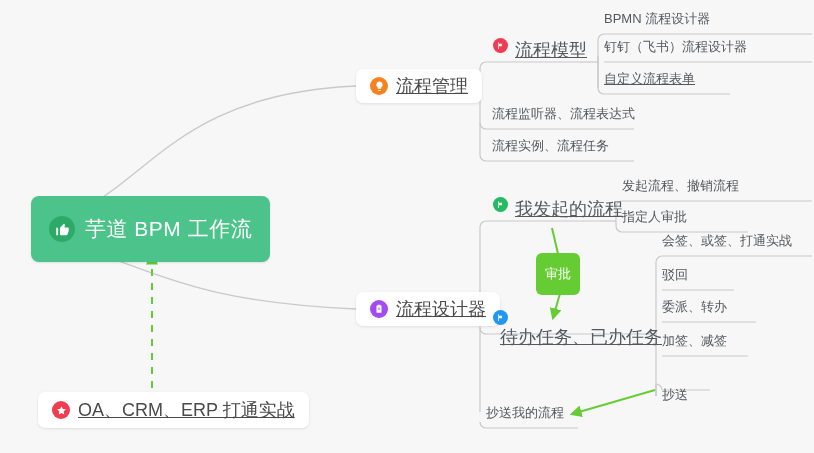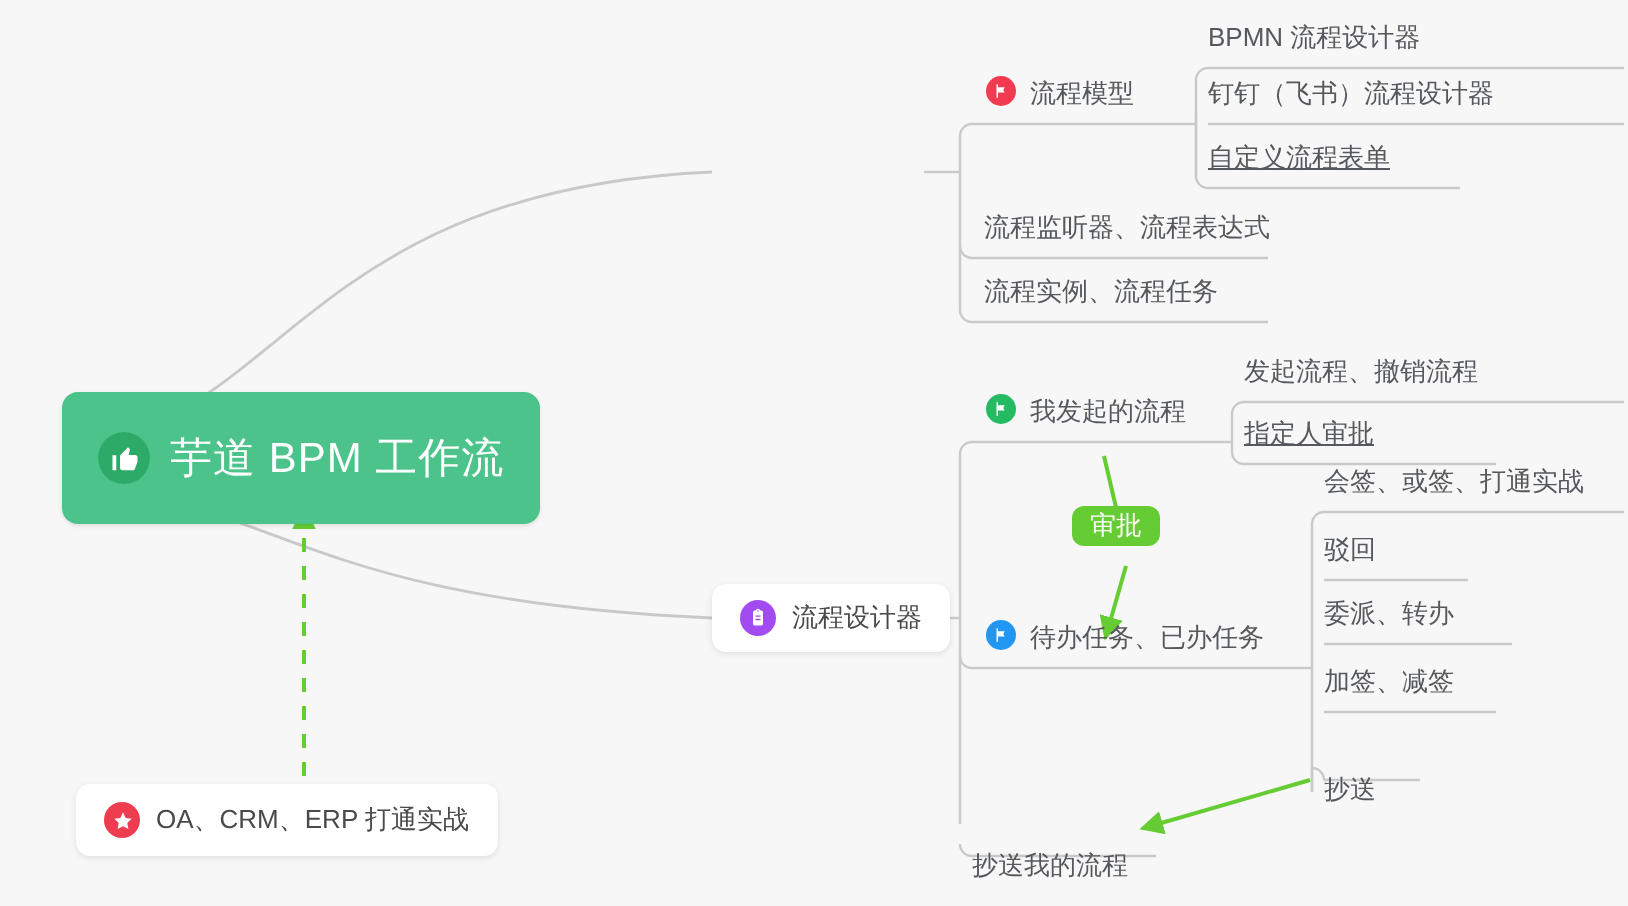--- a/index.html
+++ b/index.html
@@ -54,40 +54,41 @@
   
   .card-node {
     background: #ffffff;
     border-radius: 7px;
     padding: 0 14px;
     height: 34px;
     box-shadow: 0 1px 3px rgba(0,0,0,.10);
   }
   .card-label {
     color: #4a4a4a;
-    font-size: 13px;
+    font-size: 18px;
     margin-left: 8px;
+    text-decoration: underline;
   }
 
   
   .text-node {
     color: #55585c;
     font-size: 13px;
     height: 26px;
     align-items: flex-start;
     padding-bottom: 2px;
   }
   .text-node .card-label { margin-left: 7px; color: #55585c; }
 
   
   .badge-node {
     background: #66cc33;
     border-radius: 6px;
     padding: 0 9px;
-    height: 20px;
+    height: 42px;
     color: #ffffff;
     font-size: 13px;
     justify-content: center;
   }
 
   
   .ic {
     flex: 0 0 auto;
     display: inline-flex;
     align-items: center;
@@ -182,20 +183,28 @@
 
   <div class="node card-node" style="left:38px; top:392px; height:36px;">
     <span class="ic ic-md" style="background:#ef3d50;">
       <svg width="11" height="11" viewBox="0 0 24 24" fill="#ffffff">
         <path d="M12 2.5l2.9 6.1 6.6.9-4.8 4.6 1.2 6.6L12 17.6 6.1 20.7l1.2-6.6L2.5 9.5l6.6-.9z"></path>
       </svg>
     </span>
     <span class="card-label">OA、CRM、ERP 打通实战</span>
   </div>
 
+  <div class="node card-node" style="left:356px; top:69px;">
+    <span class="ic ic-md" style="background:#f5821f;">
+      <svg width="11" height="11" viewBox="0 0 24 24" fill="#ffffff">
+        <path d="M9 21h6v-1.5H9V21zm3-20a7 7 0 0 0-4 12.7V16c0 .6.4 1 1 1h6c.6 0 1-.4 1-1v-2.3A7 7 0 0 0 12 1z"></path>
+      </svg>
+    </span>
+    <span class="card-label">流程管理</span>
+  </div>
 
   <div class="node text-node" style="left:493px; top:38px;">
     <span class="ic ic-sm" style="background:#f23b50;">
       <svg width="9" height="9" viewBox="0 0 24 24" fill="#ffffff">
         <path d="M6 3v18h2v-7h9l-2-3.5L17 7H8V3H6z"></path>
       </svg>
     </span>
     <span class="card-label">流程模型</span>
   </div>
 
@@ -230,25 +239,25 @@
   </div>
 
   <div class="node text-node" style="left:493px; top:197px;">
     <span class="ic ic-sm" style="background:#24bb62;">
       <svg width="9" height="9" viewBox="0 0 24 24" fill="#ffffff">
         <path d="M6 3v18h2v-7h9l-2-3.5L17 7H8V3H6z"></path>
       </svg>
     </span>
     <span class="card-label">我发起的流程</span>
   </div>
-  <div class="node text-node" style="left:622px; top:208px;text-decoration:underline;">
+  <div class="node text-node" style="left:622px; top:208px;">
     <span>指定人审批</span>
   </div>
 
-  <div class="node text-node" style="left:493px; top:310px;">
+  <div class="node text-node" style="left:493px; top:310px;flex-direction:column;">
     <span class="ic ic-sm" style="background:#2196f3;">
       <svg width="9" height="9" viewBox="0 0 24 24" fill="#ffffff">
         <path d="M6 3v18h2v-7h9l-2-3.5L17 7H8V3H6z"></path>
       </svg>
     </span>
     <span class="card-label">待办任务、已办任务</span>
   </div>
 
   <div class="node text-node" style="left:662px; top:232px;">
     <span>会签、或签、打通实战</span>
@@ -259,21 +268,21 @@
   <div class="node text-node" style="left:662px; top:298px;">
     <span>委派、转办</span>
   </div>
   <div class="node text-node" style="left:662px; top:332px;">
     <span>加签、减签</span>
   </div>
   <div class="node text-node" style="left:662px; top:366px;margin-top:20px;">
     <span>抄送</span>
   </div>
 
-  <div class="node text-node" style="left:486px; top:404px;margin-top:20px;">
+  <div class="node text-node" style="left:486px; top:404px;">
     <span>抄送我的流程</span>
   </div>
 
   <div class="node badge-node" style="left:536px; top:253px;">
     <span>审批</span>
   </div>
 
 </div>
 
 </body></html>

